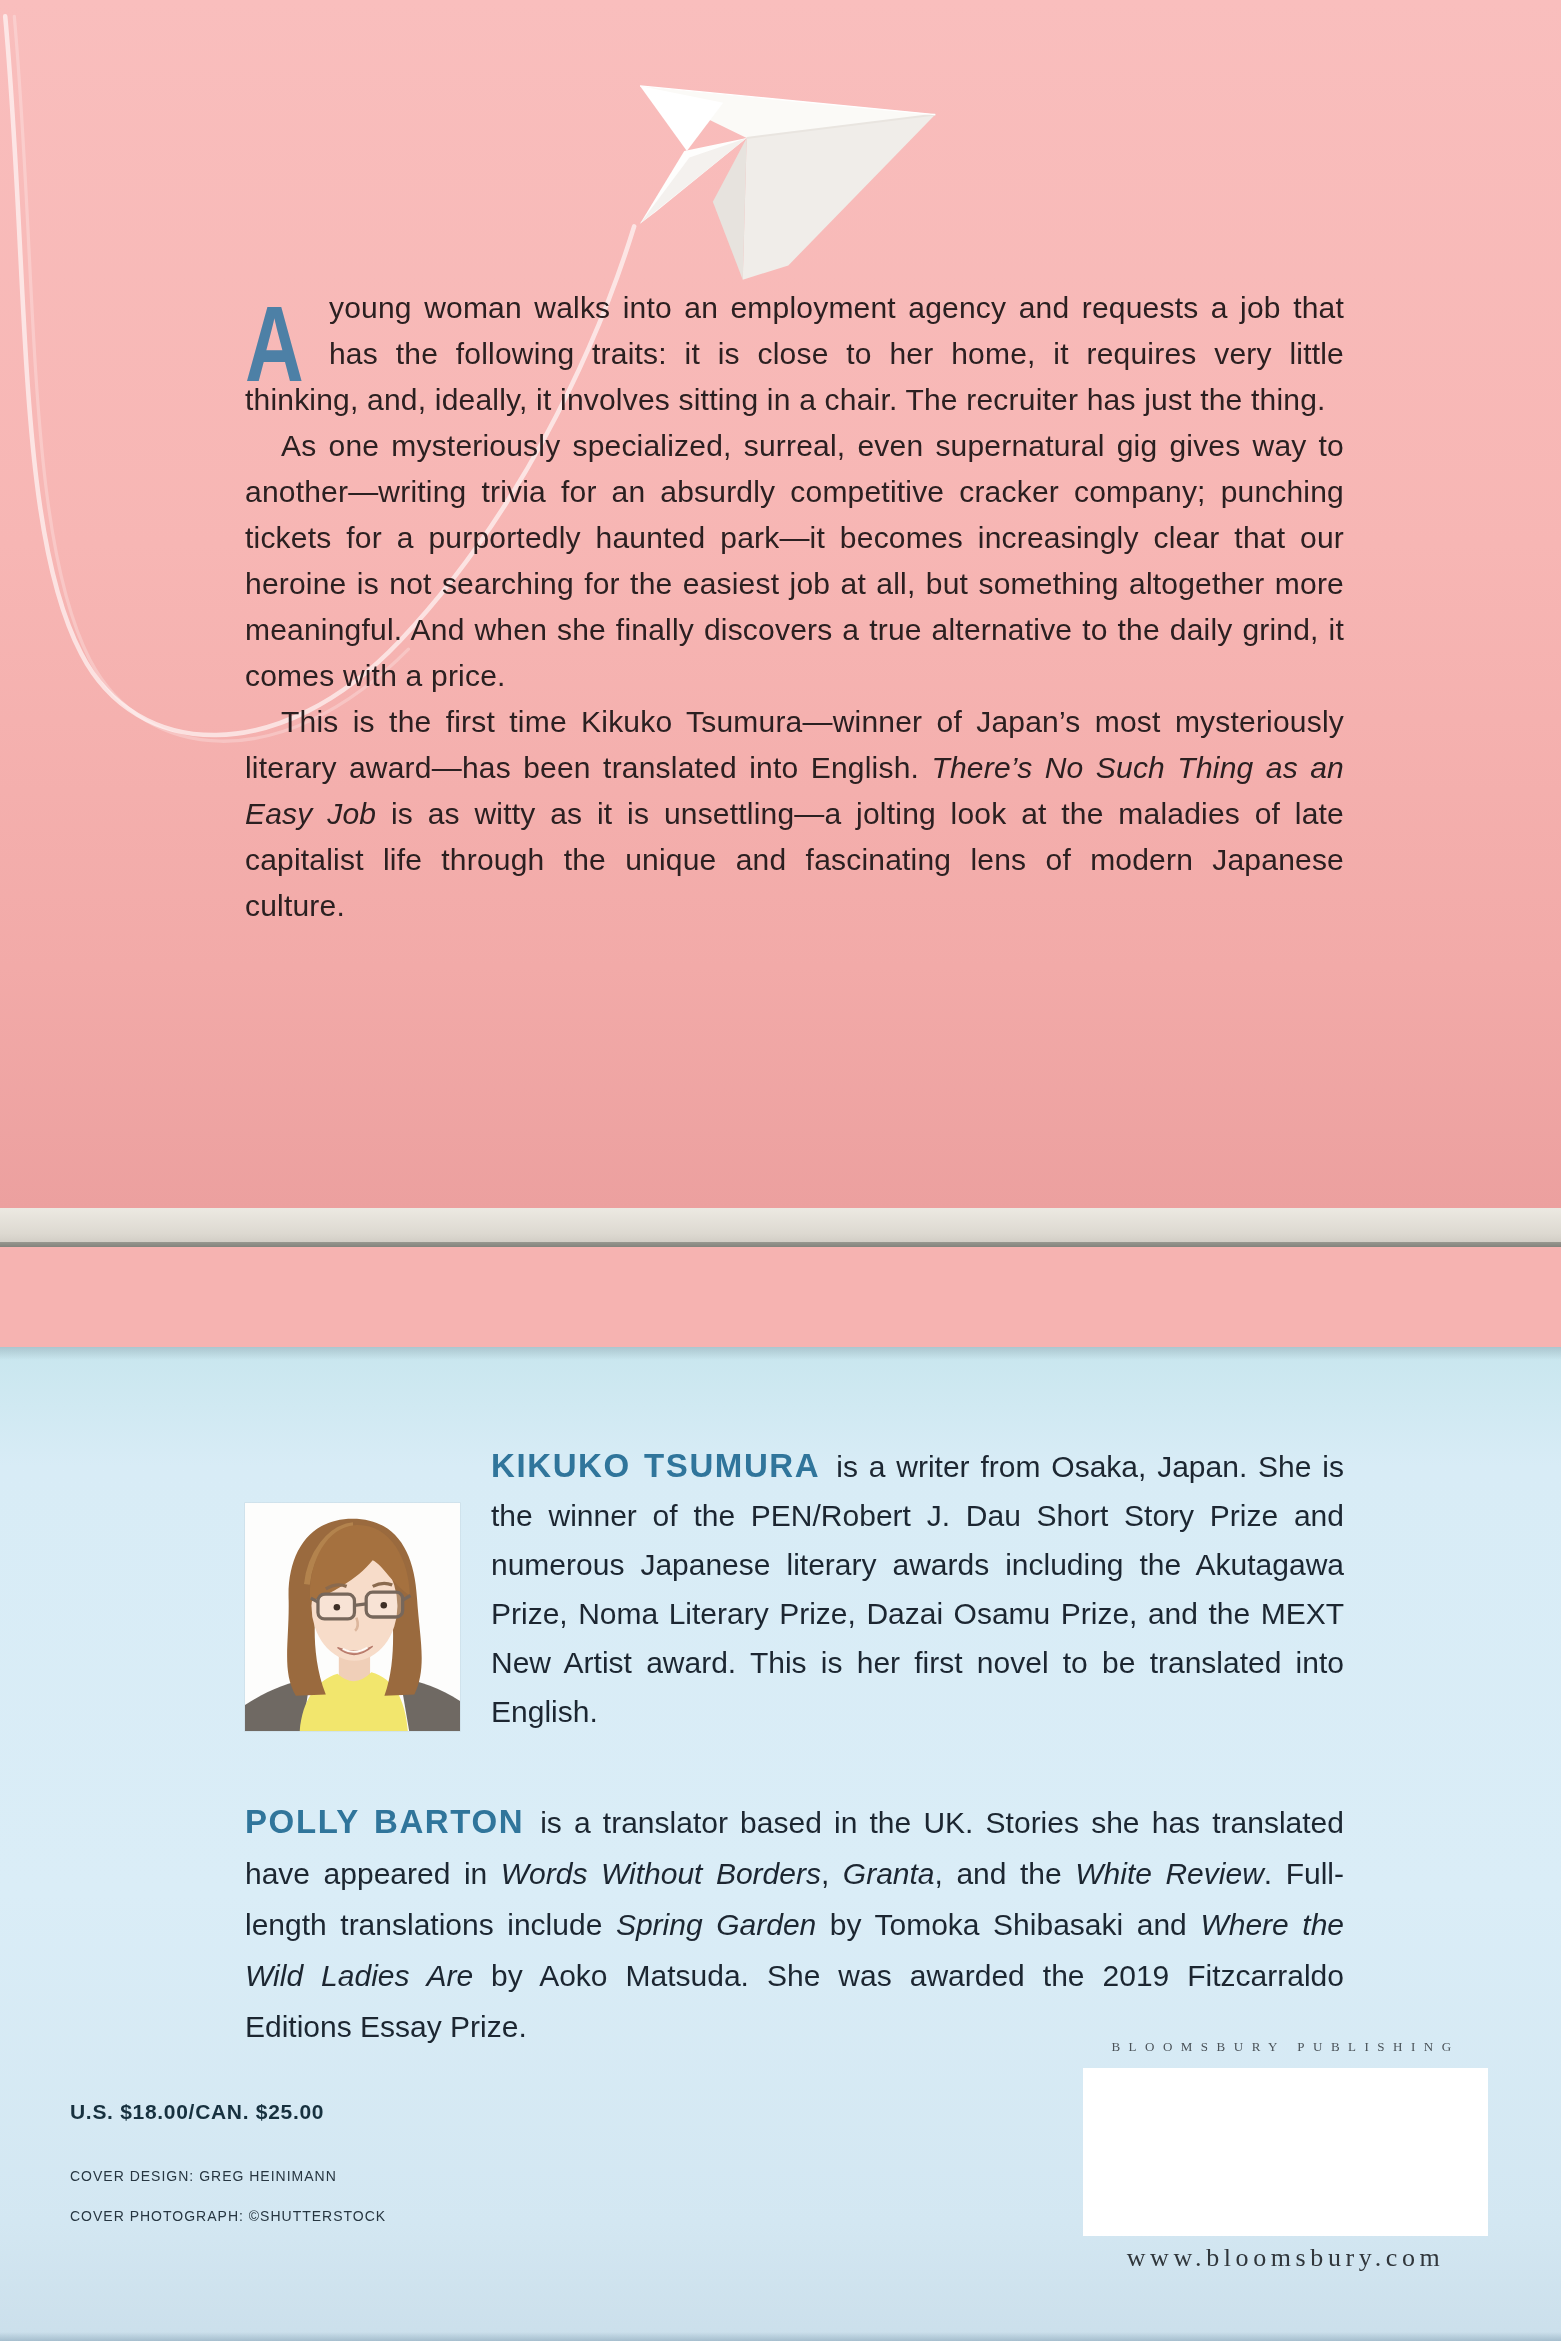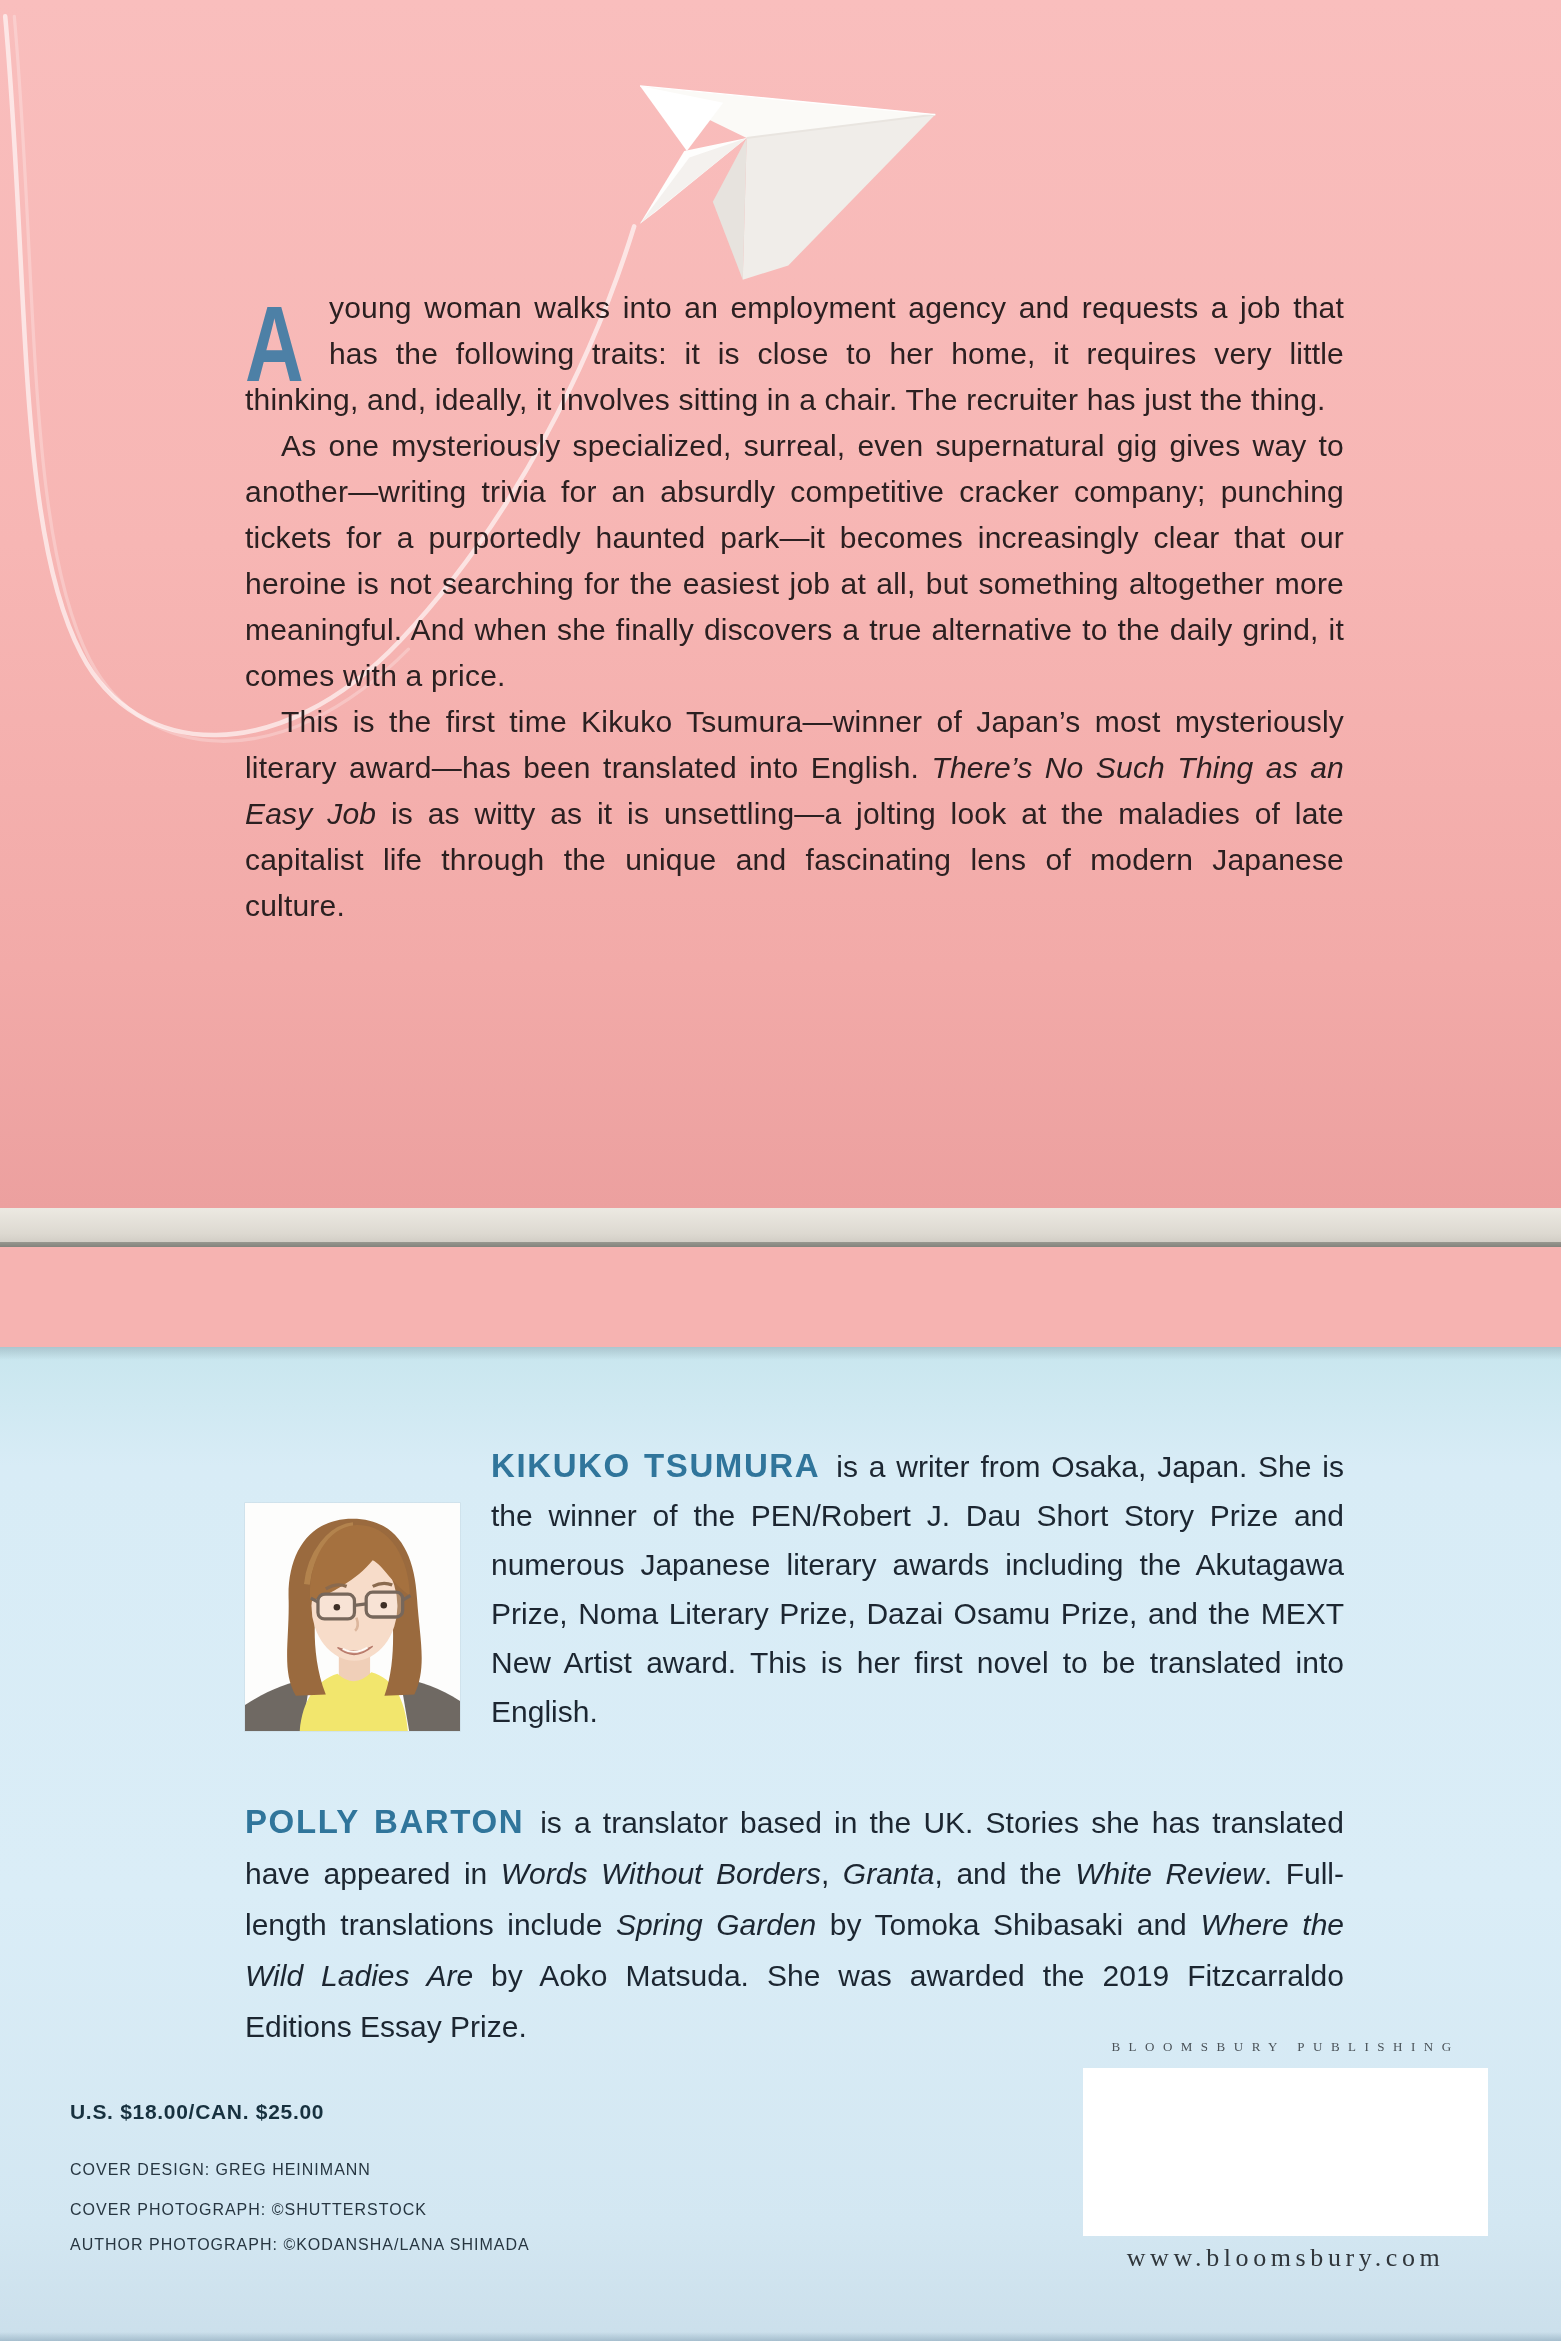--- a/index.html
+++ b/index.html
@@ -40,21 +40,21 @@
   .bio{position:absolute;left:245px;width:1099px;margin:0;
     color:#1c2631;font-size:30px;line-height:49px;text-align:justify;}
   #bio-kikuko{top:94px;}
   #bio-polly{top:449px;line-height:51px;}
   .bio-name{color:#30759b;font-weight:bold;font-size:33px;letter-spacing:1.6px;margin-right:16px;}
   .photo{display:block;float:left;width:215px;height:228px;margin:62px 31px 11.7px 0;
     background:#fdfdfc;box-shadow:0 0 0 0.7px rgba(0,0,0,.06);}
   
   .price{position:absolute;left:70px;top:753px;font-size:21px;font-weight:bold;
     letter-spacing:0.7px;color:#17313f;}
-  .credit{position:absolute;left:70px;font-size:16px;letter-spacing:1px;color:#273641;}
+  .credit{position:absolute;left:70px;font-size:14px;letter-spacing:1px;color:#273641;margin-top:7px;}
   .c1{top:814px;} .c2{top:854px;} .c3{top:889px;}
   .publisher{position:absolute;left:1083px;top:692px;width:405px;text-align:center;
     font-family:"Liberation Serif",serif;font-size:13px;letter-spacing:8.5px;color:#4a5258;white-space:nowrap;}
   .barcode{position:absolute;left:1083px;top:721px;width:405px;height:168px;background:#ffffff;}
   .website{position:absolute;left:1083px;top:896px;width:405px;text-align:center;
     font-family:"Liberation Serif",serif;font-size:26px;letter-spacing:4.6px;color:#30363b;white-space:nowrap;}
 </style>
 </head>
 <body>
 
@@ -115,21 +115,20 @@
           <path d="M171,176 q5,14 -2,20" stroke="#dcb69c" stroke-width="4" fill="none"></path>
           <path d="M142,222 Q168,244 196,220 Q170,234 142,222 Z" fill="#c98d7d" stroke="#b77a6b" stroke-width="2"></path>
           <path d="M150,224 Q168,234 188,222" stroke="#fffaf5" stroke-width="3" fill="none"></path>
         </svg></span><span class="bio-name">KIKUKO TSUMURA</span><span><span>is a writer from Osaka, Japan. She is the winner of the PEN/Robert J. Dau Short Story Prize and numerous Japanese literary awards including the Akutagawa Prize, Noma Literary Prize, Dazai Osamu Prize, and the MEXT New Artist award. This is her first novel to be translated into English.</span></span></p>
 
     <p class="bio" id="bio-polly"><span class="bio-name">POLLY BARTON</span><span><span>is a translator based in the UK. Stories she has trans­lated have appeared in </span><em>Words Without Borders</em><span>, </span><em>Granta</em><span>, and the </span><em>White Review</em><span>. Full-length translations include </span><em>Spring Garden</em><span> by Tomoka Shiba­saki and </span><em>Where the Wild Ladies Are</em><span> by Aoko Matsuda. She was awarded the 2019 Fitzcarraldo Editions Essay Prize.</span></span></p>
 
     <div class="price">U.S. $18.00/CAN. $25.00</div>
     <div class="credit c1">COVER DESIGN: GREG HEINIMANN</div>
     <div class="credit c2">COVER PHOTOGRAPH: ©SHUTTERSTOCK</div>
-    <div class="credit c3">AUTHOR PHOTOGRAPH: ©KODANSHA/LANA SHIMADA</div>
 
     <div class="publisher">BLOOMSBURY PUBLISHING</div>
     <div class="barcode"></div>
     <div class="website">www.bloomsbury.com</div>
   </section>
 
 </div>
 
 
 </body></html>

